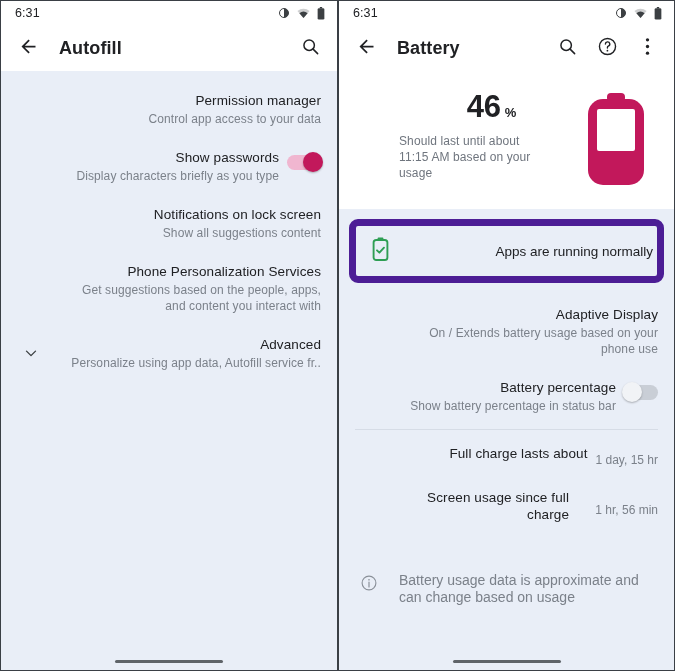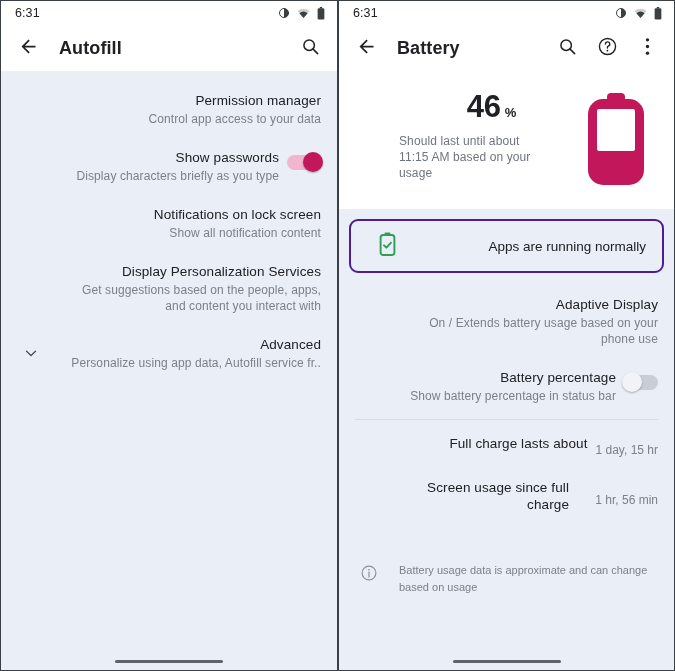--- a/index.html
+++ b/index.html
@@ -191,26 +191,26 @@
     margin-right: 10px;
     margin-top: 4px;
   }
 
   
   .card-wrap {
     padding: 10px 10px 8px 10px;
     background: #e9eef7;
   }
   .status-card {
-    border: 2px solid #4c1d95;
+    border: 7px solid #4c1d95;
     border-radius: 9px;
     background: #e9eef7;
     display: flex;
     align-items: center;
-    padding: 11px 16px;
+    padding: 11px 4px;
     box-sizing: border-box;
   }
   .status-card .card-icon {
     width: 40px;
     flex: 0 0 40px;
     display: flex;
     justify-content: center;
   }
   .card-title {
     font-size: 13.5px;
@@ -237,21 +237,21 @@
     padding: 10px 16px 0 0;
   }
   .footer-note .fn-icon {
     width: 60px;
     flex: 0 0 60px;
     display: flex;
     justify-content: center;
     padding-top: 2px;
   }
   .footer-note .fn-text {
-    font-size: 11px;
+    font-size: 14px;
     color: #7b818a;
     line-height: 17px;
   }
 
   
   .home-indicator {
     position: absolute;
     left: 0;
     right: 0;
     bottom: 7px;
@@ -336,28 +336,28 @@
           <div class="switch on">
             <div class="knob"></div>
           </div>
         </div>
       </div>
 
       <div class="row">
         <div class="row-lead"></div>
         <div class="row-body">
           <div class="row-title">Notifications on lock screen</div>
-          <div class="row-sub">Show all notification content</div>
-        </div>
-      </div>
-
-      <div class="row">
-        <div class="row-lead"></div>
-        <div class="row-body">
-          <div class="row-title">Display Personalization Services</div>
+          <div class="row-sub">Show all suggestions content</div>
+        </div>
+      </div>
+
+      <div class="row">
+        <div class="row-lead"></div>
+        <div class="row-body">
+          <div class="row-title">Phone Personalization Services</div>
           <div class="row-sub">Get suggestions based on the people, apps, and content you interact with</div>
         </div>
       </div>
 
       <div class="row">
         <div class="row-lead">
           <span>
             <svg width="18" height="18" viewBox="0 0 24 24">
                 <path d="M6 9.5 12 15.5 18 9.5" fill="none" stroke="#3c4043" stroke-width="1.8" stroke-linecap="round" stroke-linejoin="round"></path>
               </svg>

